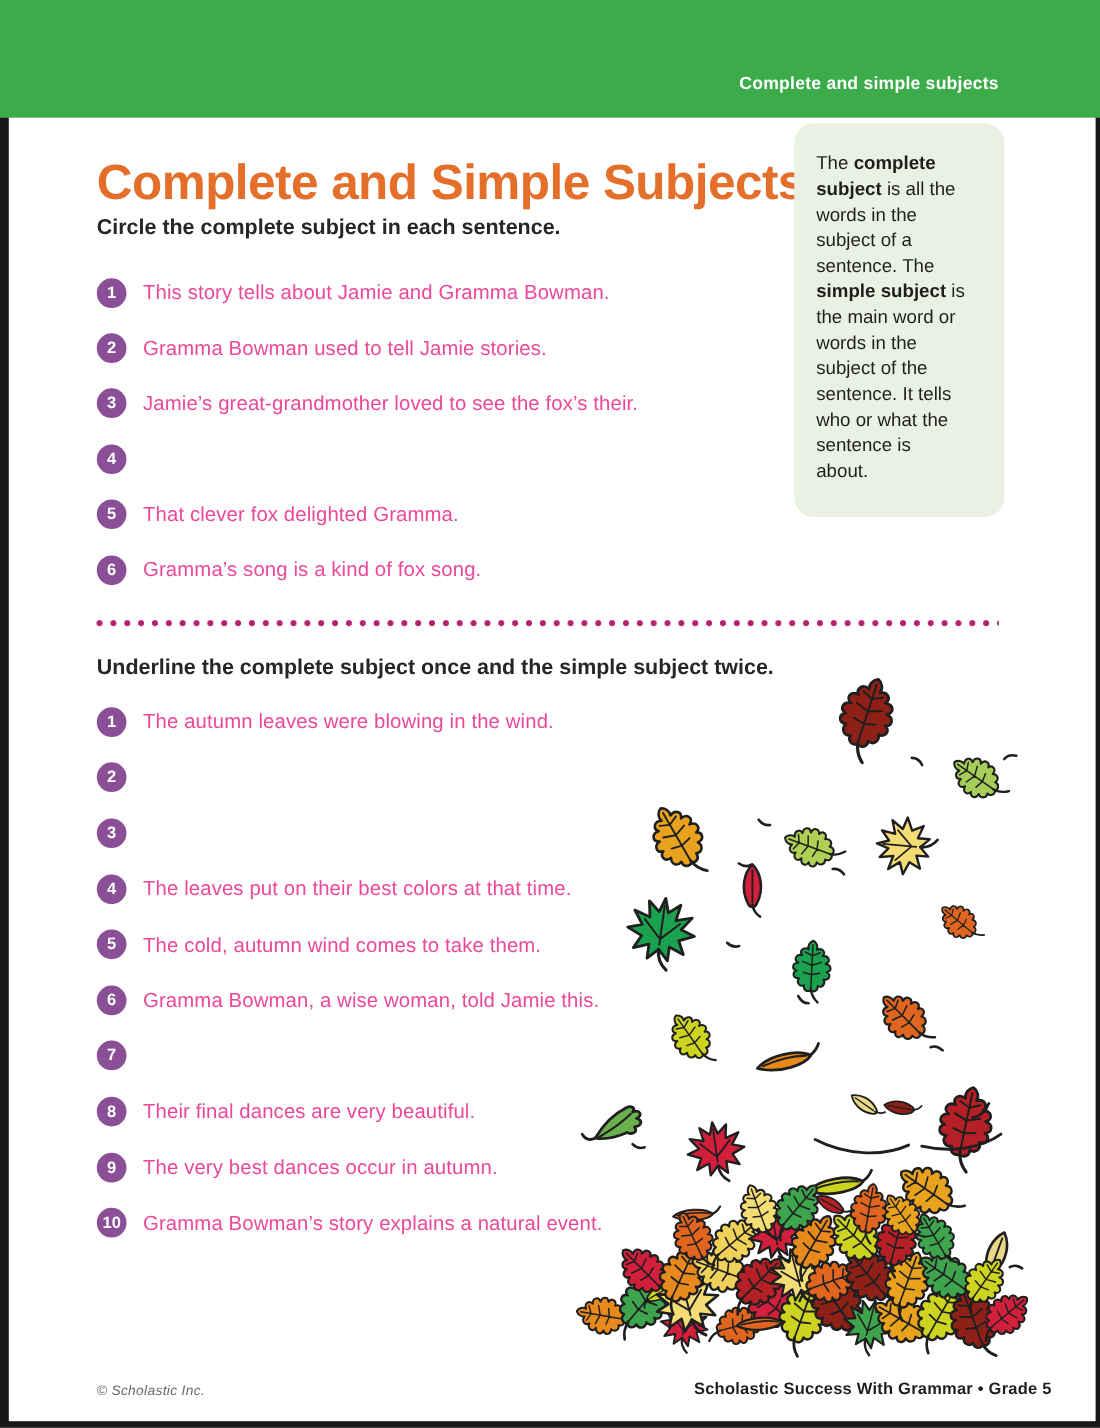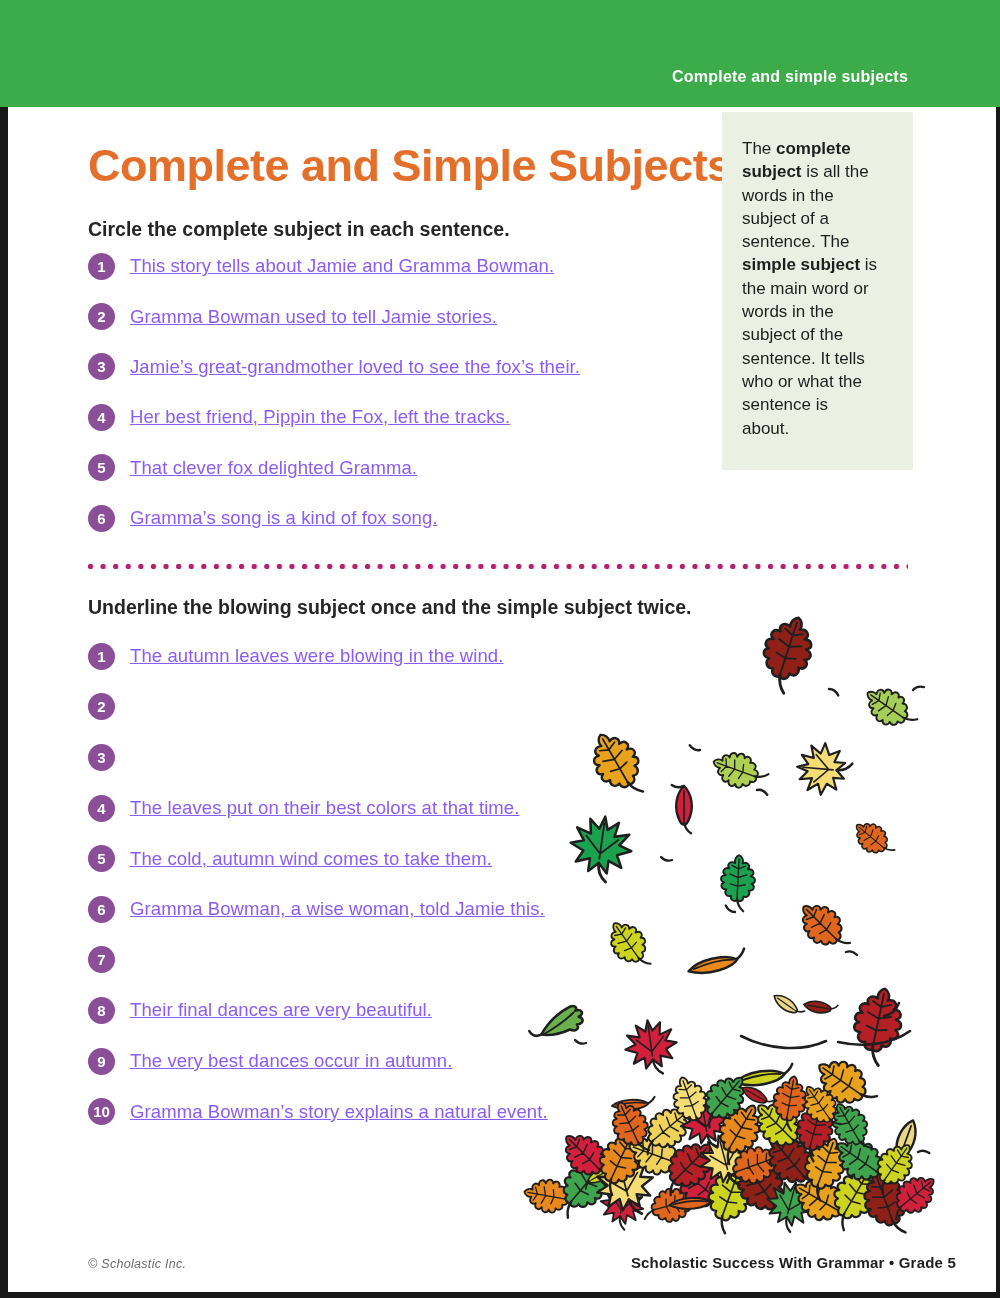--- a/index.html
+++ b/index.html
@@ -15,37 +15,37 @@
     color:#ffffff;font-weight:bold;font-size:16px;letter-spacing:.2px;
   }
   .title{
     position:absolute;left:88px;top:140px;z-index:3;
     color:#e46f2a;font-weight:bold;font-size:45px;letter-spacing:-0.5px;
   }
   .instruction{
     position:absolute;left:88px;z-index:3;
     color:#262626;font-weight:bold;font-size:19.5px;
   }
-  #instruction-1{top:218px;text-align:center;}
+  #instruction-1{top:196px;text-align:center;}
   #instruction-2{top:596px;}
   .ex-list{position:absolute;left:88px;z-index:3;width:630px;}
   #list-1{top:241px;}
   #list-2{top:631px;}
   .item{display:flex;align-items:center;gap:15px;}
   #list-1 .item{height:50.4px;}
   #list-2 .item{height:50.6px;}
   .num{
     flex:0 0 27px;width:27px;height:27px;border-radius:50%;
     background:#8a4f97;color:#ffffff;font-weight:bold;font-size:15px;
     display:flex;align-items:center;justify-content:center;
   }
-  .txt{color:#8b5cf6;font-size:18.5px;letter-spacing:.1px;white-space:nowrap;text-decoration:underline;}
+  .txt{color:#ec4899;font-size:18.5px;letter-spacing:.1px;white-space:nowrap;}
   .note-box{
     position:absolute;left:722px;top:112px;width:191px;height:358px;z-index:3;
-    background:#eaf1e2;border-radius:2px;box-sizing:border-box;
+    background:#eaf1e2;border-radius:18px;box-sizing:border-box;
     padding:25px 19px 0 20px;
   }
   .note-text{color:#1e1e1e;font-size:17px;line-height:23.3px;width:136px;}
   .note-text b{font-weight:bold;}
   .dotted-divider{
     position:absolute;left:86px;top:562px;width:822px;height:9px;z-index:3;
     background-image:radial-gradient(circle at 4.5px 4.5px,#b5216e 2.5px,rgba(0,0,0,0) 3px);
     background-size:12.6px 9px;background-repeat:repeat-x;
   }
   .footer-copyright{
@@ -187,35 +187,34 @@
   <div class="item">
       <span class="num">2</span>
       <span class="txt">Gramma Bowman used to tell Jamie stories.</span>
     </div>
   <div class="item">
       <span class="num">3</span>
       <span class="txt">Jamie’s great-grandmother loved to see the fox’s their.</span>
     </div>
   <div class="item">
       <span class="num">4</span>
-      <span class="txt">Her best friend, Pippin the Fox, left the tracks.</span>
     </div>
   <div class="item">
       <span class="num">5</span>
       <span class="txt">That clever fox delighted Gramma.</span>
     </div>
   <div class="item">
       <span class="num">6</span>
       <span class="txt">Gramma’s song is a kind of fox song.</span>
     </div>
 </div>
 
 <div class="dotted-divider"></div>
 
-<div class="instruction" id="instruction-2">Underline the blowing subject once and the simple subject twice.</div>
+<div class="instruction" id="instruction-2">Underline the complete subject once and the simple subject twice.</div>
 
 <div class="ex-list" id="list-2">
   <div class="item">
       <span class="num">1</span>
       <span class="txt">The autumn leaves were blowing in the wind.</span>
     </div>
   <div class="item">
       <span class="num">2</span>
     </div>
   <div class="item">

